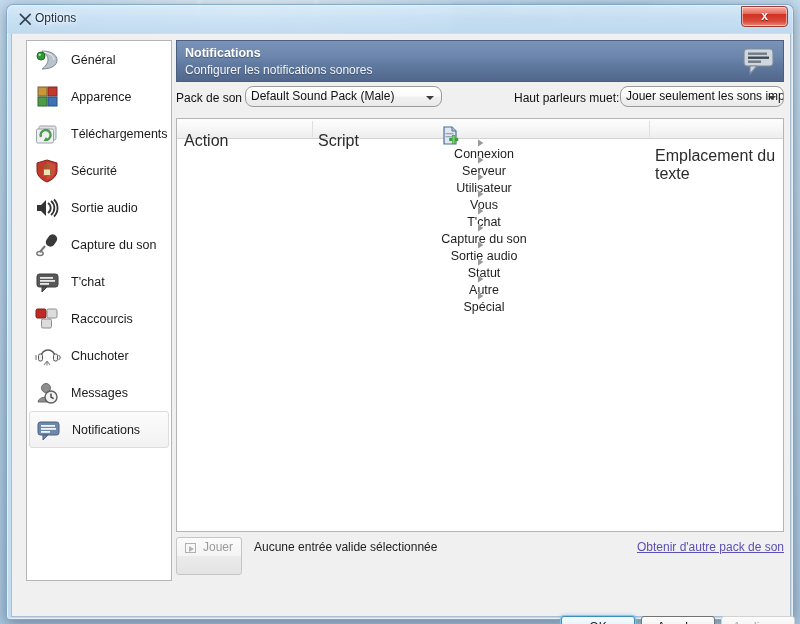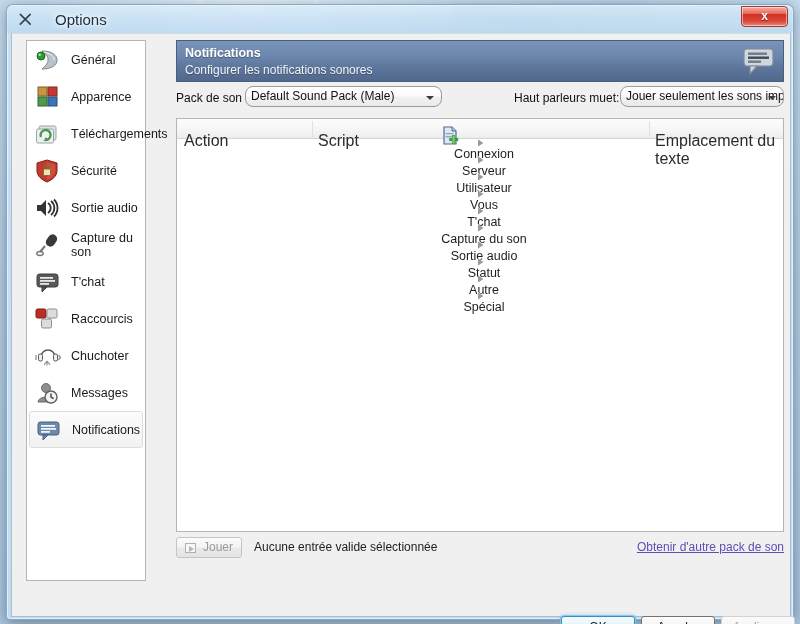--- a/index.html
+++ b/index.html
@@ -52,22 +52,22 @@
     position: relative;
     height: 28px;
     border-radius: 6px 6px 0 0;
     background: linear-gradient(180deg, rgba(226,240,250,.55) 0%, rgba(196,222,242,.35) 48%, rgba(176,208,234,.45) 100%);
   }
   #title-icon {
     position: absolute; left: 11px; top: 7px;
     width: 15px; height: 15px;
   }
   #title-text {
-    position: absolute; left: 48px; top: 6px;
-    font-size: 15px; color: #21303e;
+    position: absolute; left: 28px; top: 6px;
+    font-size: 12px; color: #21303e;
     text-shadow: 0 0 4px rgba(255,255,255,.95), 0 0 7px rgba(255,255,255,.9);
   }
   #close-button {
     position: absolute; right: 5px; top: 1px;
     width: 47px; height: 21px;
     border-radius: 0 4px 4px 4px;
     background: linear-gradient(180deg,#f7b0a5 0%, #e6675a 36%, #cf3123 38%, #d9493a 75%, #ee8a78 100%);
     border: 1px solid #9c3b31;
     box-shadow: 0 0 0 1px rgba(255,255,255,.5) inset;
     color: #fff;
@@ -84,21 +84,21 @@
     width: 780px; height: 584px;
     background: #f0f0f0;
     border: 1px solid #a9bfd1;
     border-top: 1px solid #cfdde8;
   }
 
   
   #sidebar {
     position: absolute;
     left: 14px; top: 6px;
-    width: 120px; height: 541px;
+    width: 146px; height: 541px;
     background: #ffffff;
     border: 1px solid #b5b5b5;
   }
   .side-item {
     position: relative;
     height: 37px;
     display: flex; align-items: center;
     padding-left: 6px;
     cursor: pointer;
   }
@@ -216,21 +216,21 @@
     transform: scale(1);
     clip-path: polygon(0 0, 0 100%, 100% 50%);
     background: none;
   }
   .tree-label { font-size: 12.5px; color: #1d1d1d; }
 
   
   #pane-bottom { position: relative; height: 26px; }
   #play-button {
     position: absolute; left: 0; top: 3px;
-    width: 66px; height: 21px;
+    width: 66px; height: 38px;
     background: linear-gradient(180deg,#fbfbfb 0%, #f4f4f4 48%, #eaeaea 52%, #e4e4e4 100%);
     border: 1px solid #c5c5c5;
     border-radius: 3px;
     font-size: 12px; color: #9a9a9a;
     line-height: 19px;
     text-align: center;
     cursor: default;
   }
   #play-glyph {
     position: absolute; left: 8px; top: 5px;
@@ -484,21 +484,21 @@
         </div>
       </div>
 
       <div style="position:relative;height:416px;">
         <div id="listview">
           <div id="list-header">
             <span class="col-head" style="left:7px;">Action</span>
             <span class="col-sep" style="left:135px;"></span>
             <span class="col-head" style="left:141px;">Script</span>
             <span class="col-sep" style="left:472px;"></span>
-            <span class="col-head" style="left:478px;">Emplacement du texte</span>
+            <span class="col-head" style="left:478px;margin-top:15px;">Emplacement du texte</span>
           </div>
 
           <div id="tree-rows">
             <div class="tree-row">
               <span class="twisty"></span>
               <span class="tree-label">Connexion</span>
             </div>
             <div class="tree-row">
               <span class="twisty"></span>
               <span class="tree-label">Serveur</span>

